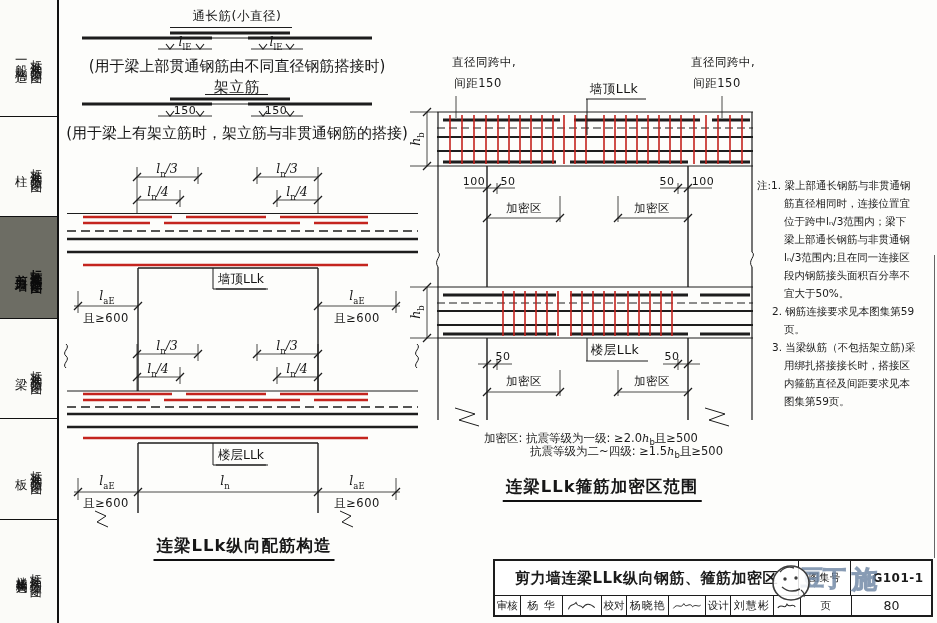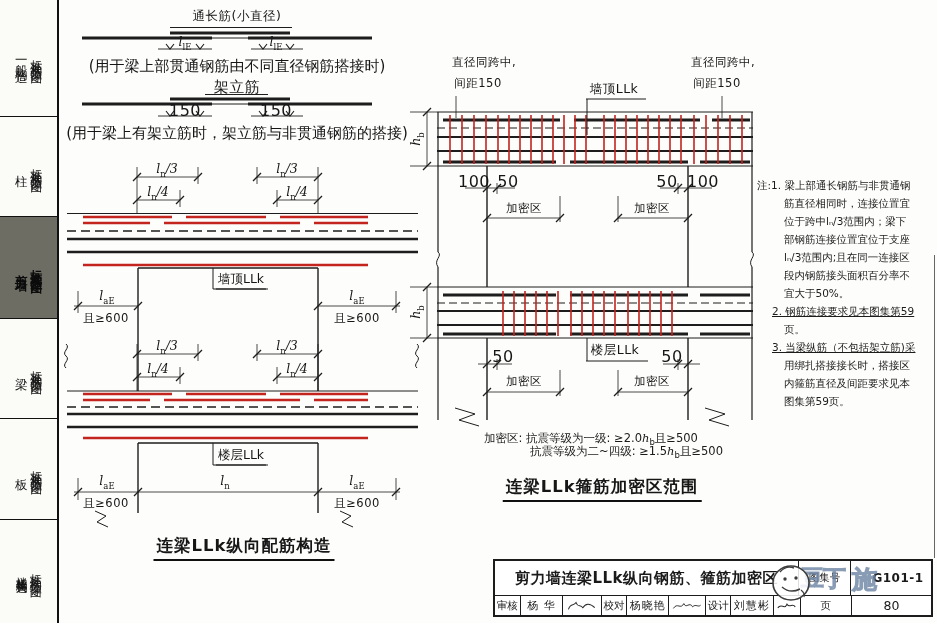--- a/index.html
+++ b/index.html
@@ -13,32 +13,32 @@
   .sb-cat,.sb-sub{writing-mode:vertical-rl;text-orientation:upright;letter-spacing:2.5px;
                   font-size:12.5px;font-weight:500;line-height:1;color:#141414;}
   .sb-sub{font-size:12px;}
   .sb-sel{background:#6d6d64;}
   .sb-sel .sb-cat,.sb-sel .sb-sub{color:#0c0c0c;font-weight:700;}
   
   .lbl{position:absolute;transform:translate(-50%,-50%);white-space:nowrap;font-size:11px;color:#161616;}
   .abs{position:absolute;white-space:nowrap;}
   .dim{font-family:"DejaVu Serif","Liberation Serif",serif;font-style:italic;font-size:12.5px;}
   .dim sub{font-size:8.5px;font-style:normal;}
-  .num{font-size:16px;letter-spacing:.5px;}
+  .num{font-size:11px;letter-spacing:.5px;}
   .cap{font-size:15px;}
   .beamlbl{font-size:12.5px;border-bottom:1.5px solid #141414;padding:0 2px 1px 2px;}
   .figtitle{font-weight:700;font-size:16.5px;letter-spacing:1px;border-bottom:2px solid #101010;padding:0 3px 2px 3px;}
   .rot{transform:translate(-50%,-50%) rotate(-90deg);}
   .cn{font-size:11.5px;letter-spacing:.5px;}
   .dnote{font-size:11.5px;}
   
   #notes{position:absolute;left:757px;top:176px;width:180px;font-size:10.5px;line-height:18px;color:#1c1c1c;}
   .n0{padding-left:0;}
   .n1{padding-left:27px;}
-  .n2{padding-left:15px;text-decoration:underline;}
+  .n2{padding-left:15px;}
   
   #tblock{position:absolute;left:493px;top:559px;width:440px;height:58px;border:2px solid #1c1c1c;
           box-sizing:border-box;display:flex;flex-direction:column;background:#fff;}
   .tb-r1{display:flex;height:34px;border-bottom:1.5px solid #1c1c1c;}
   .tb-r2{display:flex;flex:1;}
   .tb-title{flex:1;display:flex;align-items:center;font-weight:700;font-size:15px;letter-spacing:.5px;}
   .tb-cell{display:flex;align-items:center;justify-content:center;border-left:1.5px solid #1c1c1c;box-sizing:border-box;}
   .tb-cell:first-child{border-left:none;}
   .w52{width:52px;}.w81{width:81px;}
   .tb-lab{font-size:10.5px;}
@@ -251,21 +251,21 @@
 
   <div class="abs dnote" style="left:484px;top:431px"><span>加密区: 抗震等级为一级: ≥2.0</span><i style="font-family:'DejaVu Serif',serif">h</i><sub style="font-size:8.5px">b</sub><span>且≥500</span></div>
   <div class="abs dnote" style="left:530px;top:444px"><span>抗震等级为二~四级: ≥1.5</span><i style="font-family:'DejaVu Serif',serif">h</i><sub style="font-size:8.5px">b</sub><span>且≥500</span></div>
 
   <div class="lbl figtitle" style="left:602px;top:489px">连梁LLk箍筋加密区范围</div>
 
   <div id="notes">
     <div class="n0">注:1. 梁上部通长钢筋与非贯通钢</div>
     <div class="n1">筋直径相同时，连接位置宜</div>
     <div class="n1">位于跨中lₙ/3范围内；梁下</div>
-    <div class="n1">部钢筋连接位置宜位于支座</div>
+    <div class="n1">梁上部通长钢筋与非贯通钢</div>
     <div class="n1">lₙ/3范围内;且在同一连接区</div>
     <div class="n1">段内钢筋接头面积百分率不</div>
     <div class="n1">宜大于50%。</div>
     <div class="n2">2. 钢筋连接要求见本图集第59</div>
     <div class="n1">页。</div>
     <div class="n2">3. 当梁纵筋（不包括架立筋)采</div>
     <div class="n1">用绑扎搭接接长时，搭接区</div>
     <div class="n1">内箍筋直径及间距要求见本</div>
     <div class="n1">图集第59页。</div>
   </div>

